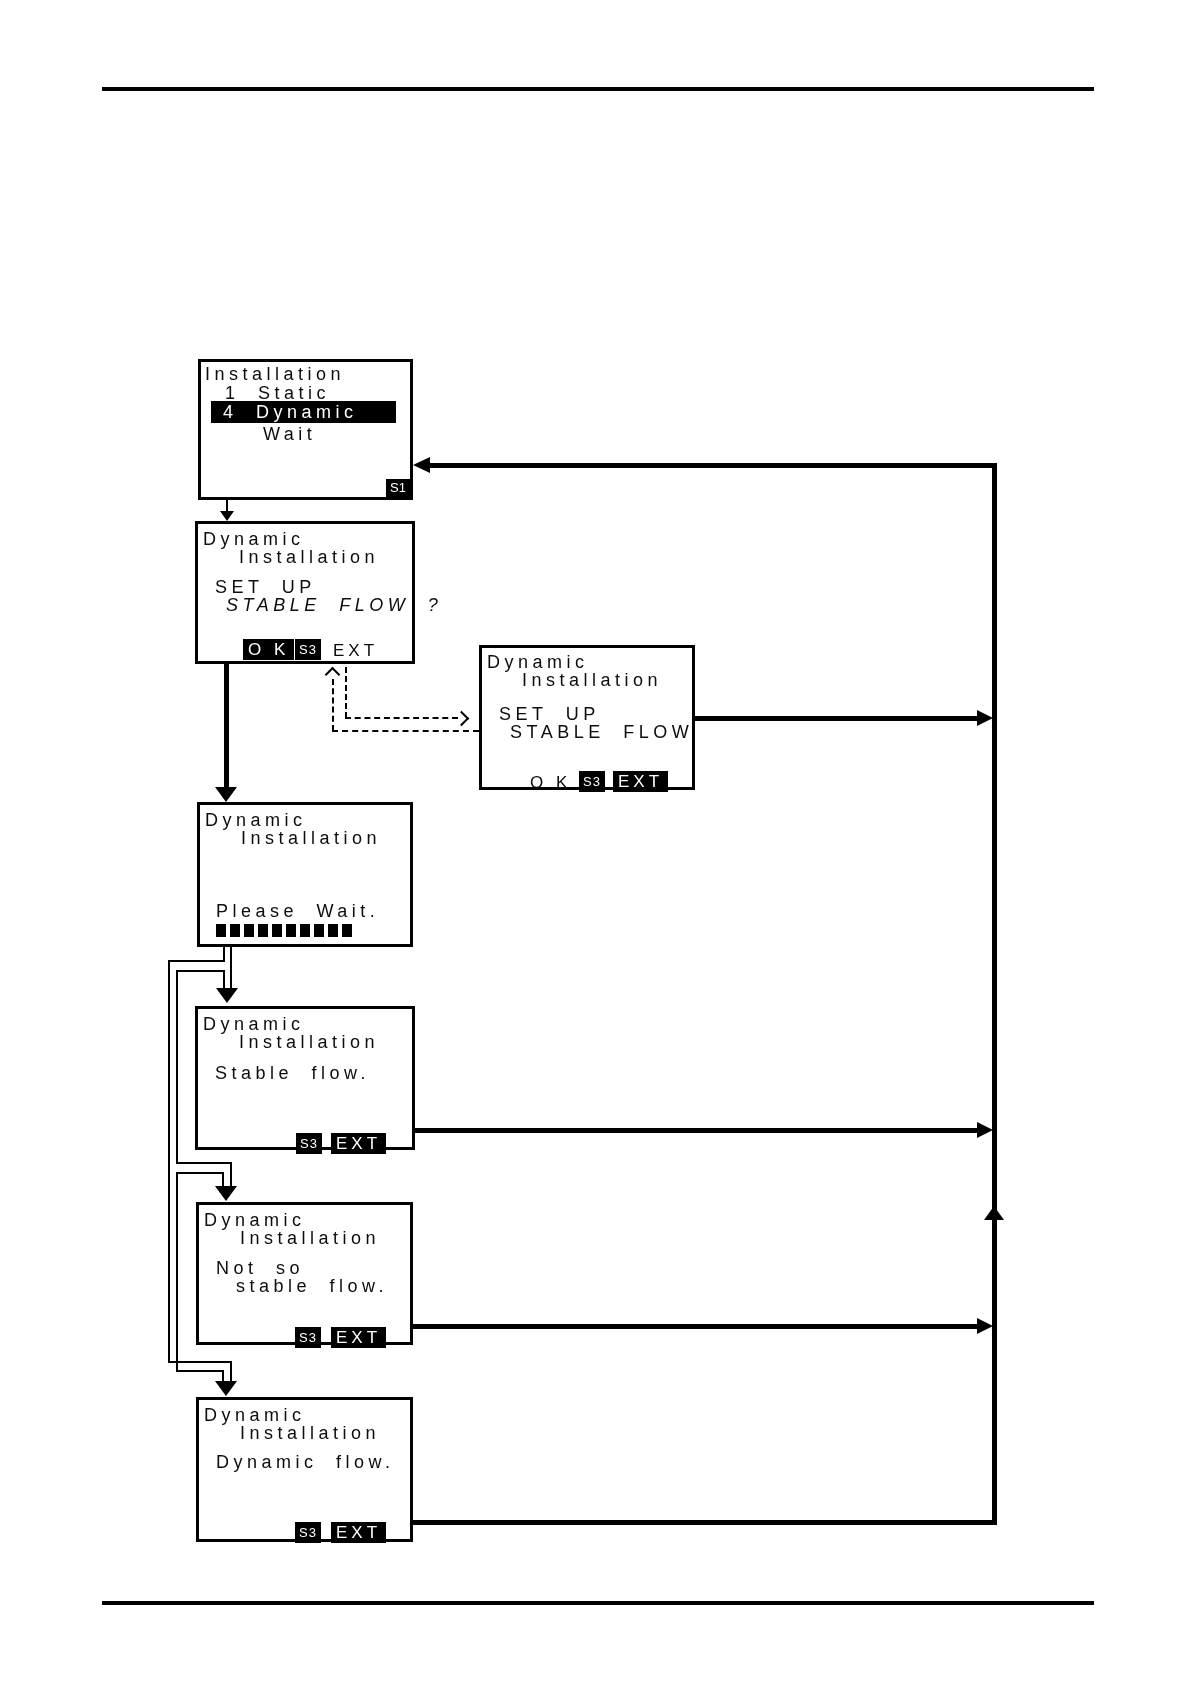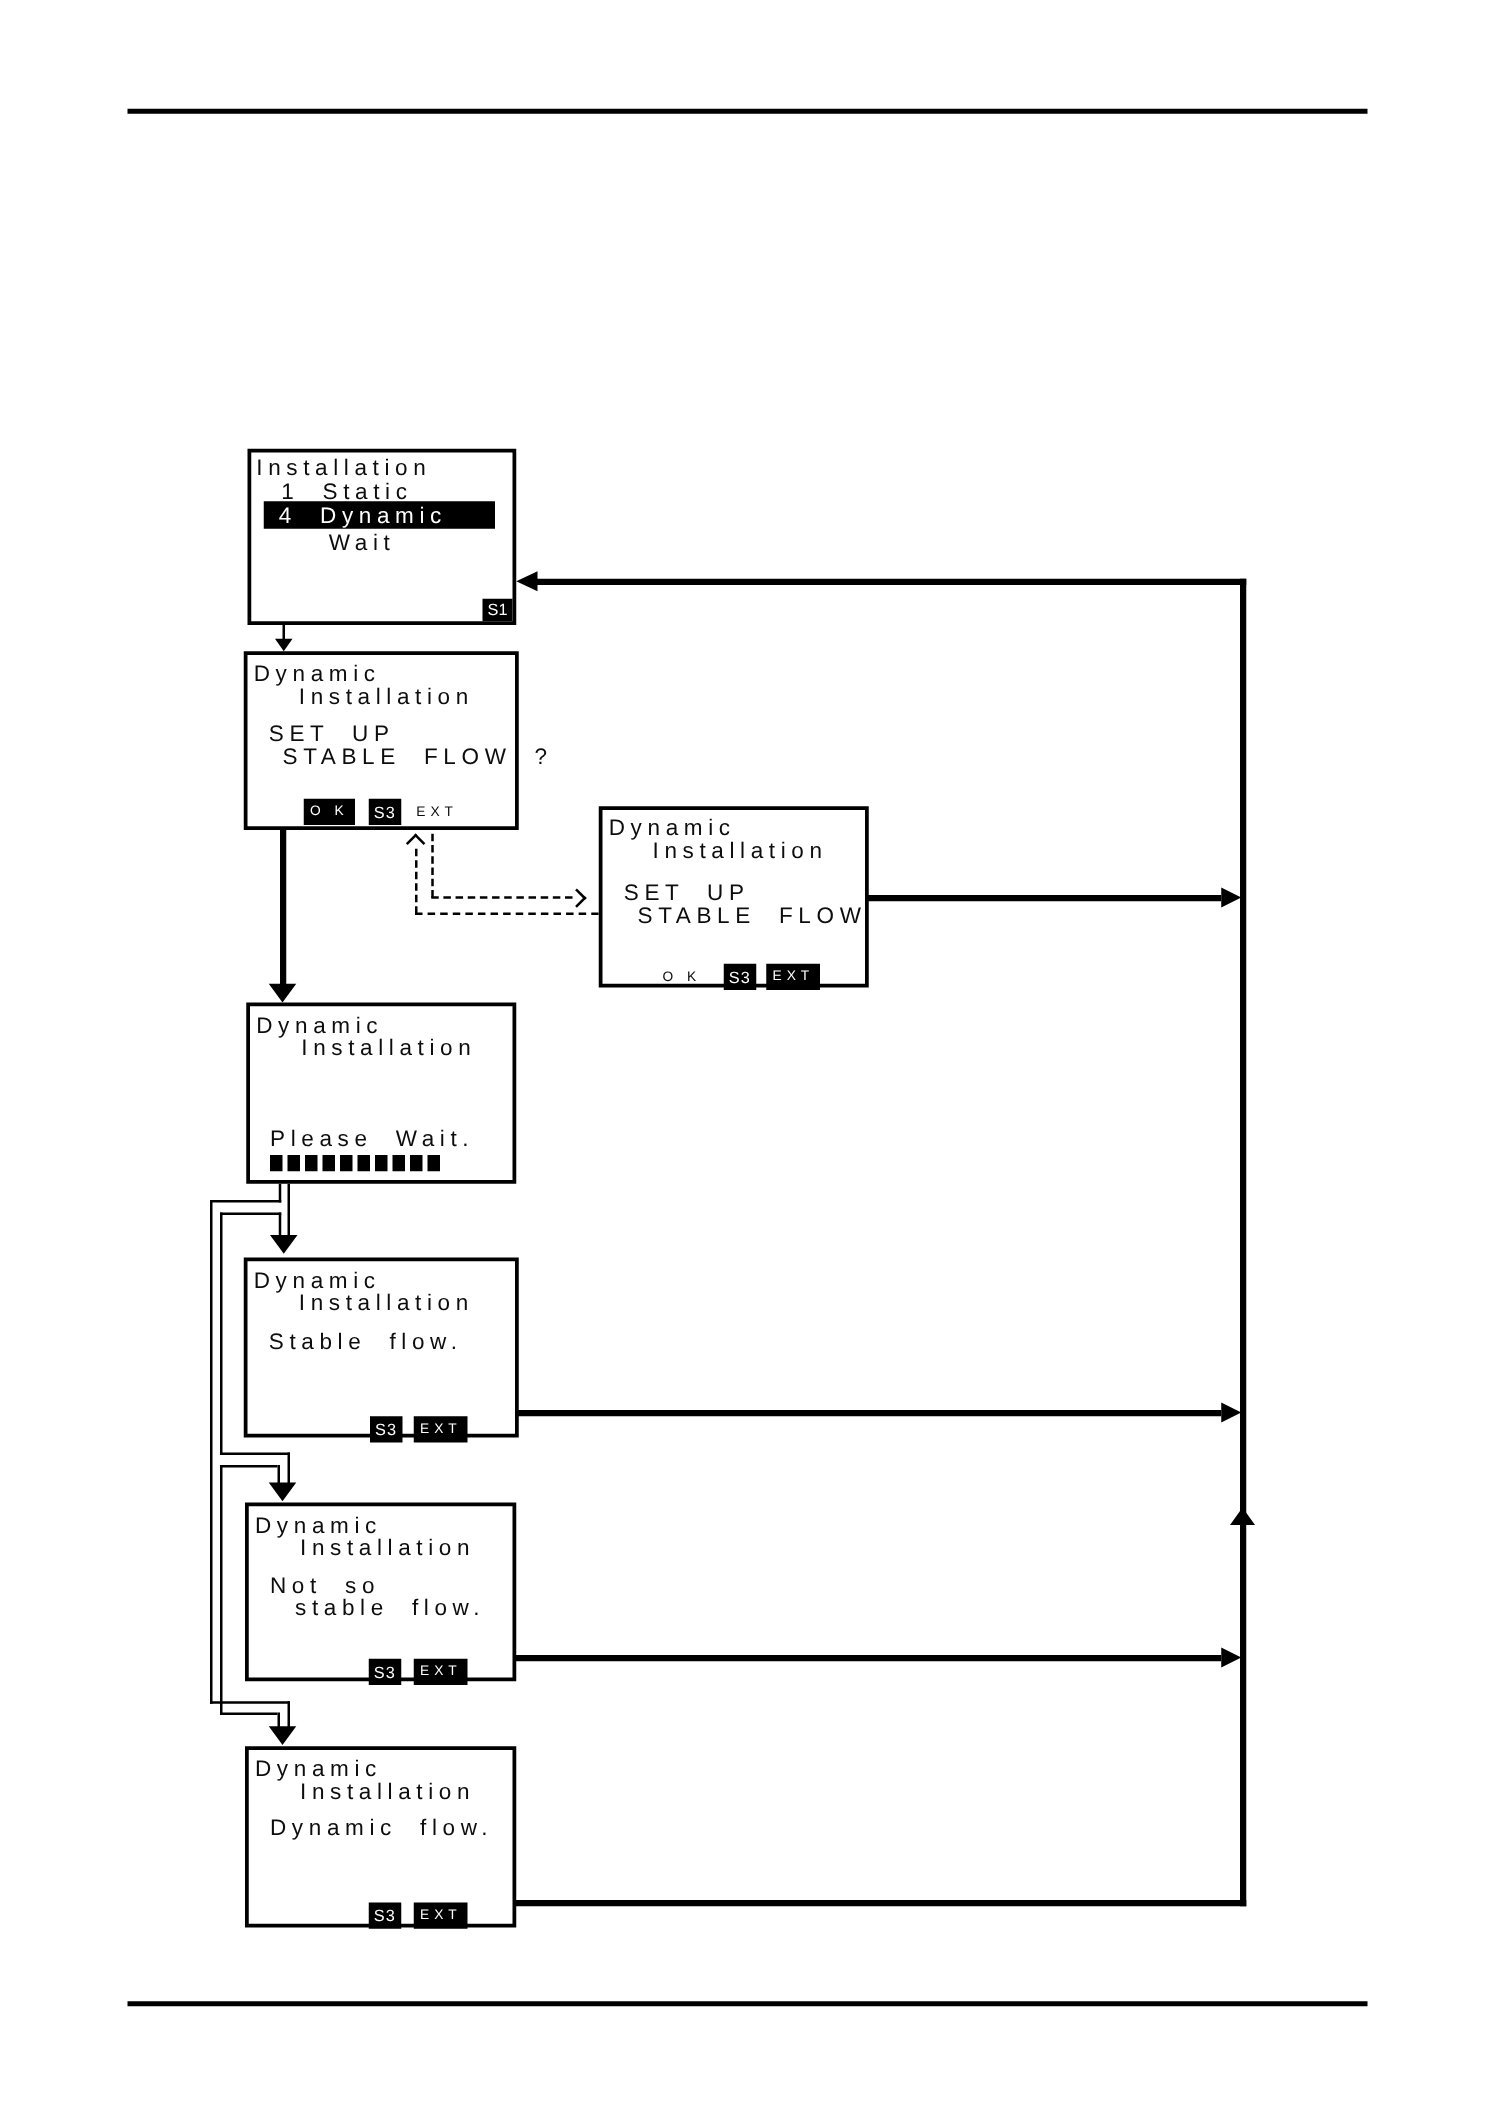--- a/index.html
+++ b/index.html
@@ -5,21 +5,21 @@
   html,body{margin:0;padding:0;background:#fff;}
   .page{position:relative;width:1191px;height:1684px;background:#fff;overflow:hidden;
         font-family:"Liberation Sans", sans-serif;color:#0a0a0a;}
   .rule{position:absolute;background:#000;}
   
   .screen{position:absolute;border:3px solid #000;background:#fff;box-sizing:border-box;}
   .t{position:absolute;font-size:18px;letter-spacing:4.5px;word-spacing:9px;white-space:pre;line-height:18px;color:#0d0d0d;}
   .inv{background:#000;color:#fff;}
   .selbar{position:absolute;background:#000;height:22px;}
   .selbar .t{position:static;display:inline-block;color:#fff;line-height:22px;}
-  .key{position:absolute;font-size:11px;letter-spacing:4px;line-height:17px;white-space:pre;}
+  .key{position:absolute;font-size:17px;letter-spacing:4px;line-height:17px;white-space:pre;}
   .key.inv{padding:2px 5px;}
   .s3key{position:absolute;font-size:13px;letter-spacing:1px;line-height:13px;background:#000;color:#fff;padding:4px 4px;}
   .badge{position:absolute;right:0;bottom:0;background:#000;color:#fff;font-size:13px;
          letter-spacing:0;padding:2px 4px;line-height:14px;}
   
   .ln{position:absolute;background:#000;}
   .tri{position:absolute;width:0;height:0;border-style:solid;border-color:transparent;}
   .tri.down{border-left-width:11px;border-right-width:11px;border-top:15px solid #000;border-bottom-width:0;}
   .tri.down.sm{border-left-width:7px;border-right-width:7px;border-top:10px solid #000;}
   .tri.up{border-left-width:10px;border-right-width:10px;border-bottom:14px solid #000;border-top-width:0;}
@@ -51,21 +51,21 @@
     <div class="badge">S1</div>
   </div>
 
   <div class="ln" style="left:226px;top:500px;width:2px;height:12px;"></div>
   <div class="tri down sm" style="left:220px;top:511px;"></div>
 
   <div class="screen" style="left:195px;top:521px;width:220px;height:143px;">
     <div class="t" style="left:5px;top:6px;">Dynamic</div>
     <div class="t" style="left:41px;top:24px;">Installation</div>
     <div class="t" style="left:17px;top:54px;">SET UP</div>
-    <div class="t" style="left:28px;top:72px;">STABLE FLOW ?</div>
+    <div class="t" style="left:28px;top:72px;font-style:italic;">STABLE FLOW ?</div>
     <div class="key inv" style="left:45px;top:115px;">O K</div>
     <div class="s3key" style="left:97px;top:115px;">S3</div>
     <div class="key" style="left:135px;top:118px;">EXT</div>
   </div>
 
   <div class="dash-v" style="left:345px;top:667px;height:51px;"></div>
   <div class="dash-h" style="left:345px;top:717px;width:113px;"></div>
   <div class="chev r" style="left:456px;top:713px;"></div>
   <div class="dash-v" style="left:332px;top:679px;height:52px;"></div>
   <div class="chev u" style="left:327px;top:669px;"></div>

